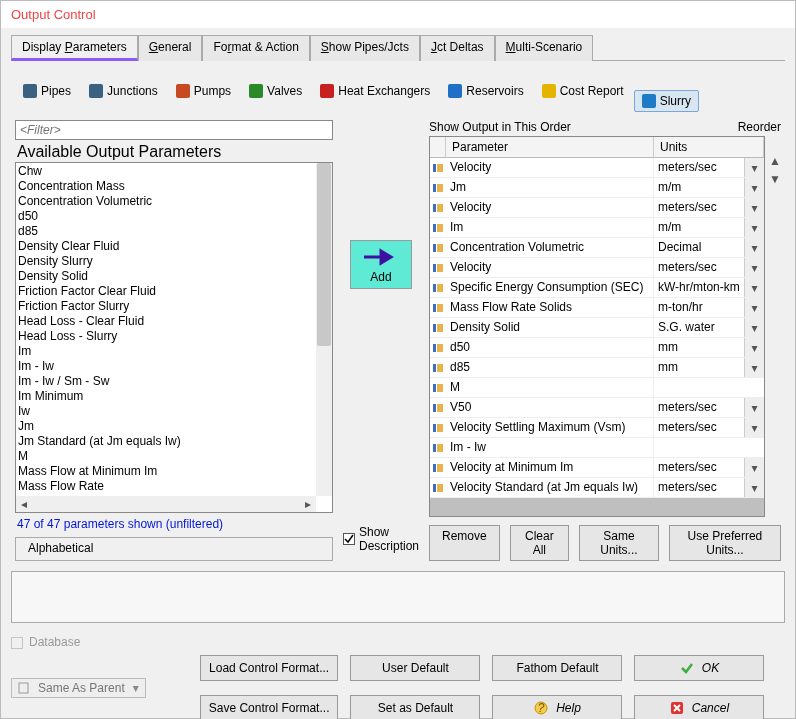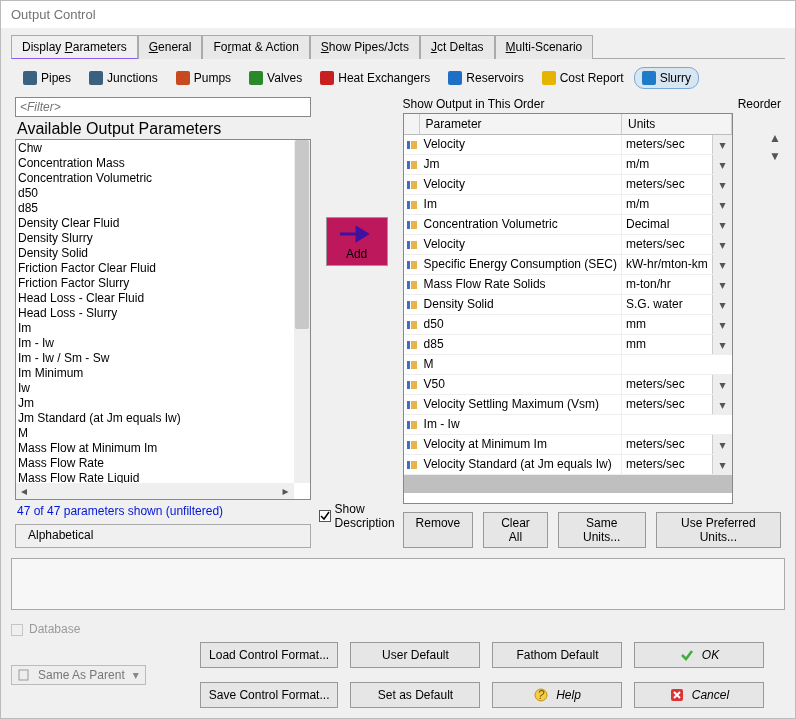--- a/index.html
+++ b/index.html
@@ -1,51 +1,51 @@
 <!DOCTYPE html>
 <html><head>
 <meta charset="utf-8">
 <style>
   * { box-sizing: border-box; font-family: "Segoe UI", Tahoma, sans-serif; font-size: 12px; }
   body { margin: 0; background: #fff; width: 796px; height: 719px; overflow: hidden; }
   .window { width: 796px; height: 719px; border: 1px solid #bbb; background: #f0f0f0; display: flex; flex-direction: column; }
-  .titlebar { padding: 6px 10px; font-size: 13px; color: #737373; background: #fff; }
+  .titlebar { padding: 6px 10px; font-size: 13px; color: #ef4444; background: #fff; }
   .content { flex: 1; padding: 6px 10px 10px 10px; display: flex; flex-direction: column; }
 
   .tabs-main { display: flex; border-bottom: 1px solid #aaa; }
   .tab { padding: 4px 10px; border: 1px solid #aaa; border-bottom: none; background: #e8e8e8; margin-right: 0px; cursor: pointer; position: relative; top: 1px; }
-  .tab.active { background: #f0f0f0; border-bottom: 1px solid #8b5cf6; }
+  .tab.active { background: #f0f0f0; border-bottom: 3px solid #8b5cf6; }
   .tab-underline { text-decoration: underline; }
 
   .toolbar { display: flex; gap: 2px; padding: 8px 4px 4px 4px; }
   .tbtn { display: flex; align-items: center; gap: 4px; padding: 3px 7px; border: 1px solid transparent; cursor: pointer; }
-  .tbtn.active { border: 1px solid #7aa7d8; background: #d8e6f2; border-radius: 10px; }
+  .tbtn.active { border: 1px solid #7aa7d8; background: #d8e6f2; border-radius: 2px; margin-top: 21px; }
   .ticon { width: 14px; height: 14px; display: inline-block; }
 
   .main-split { flex: 1; display: flex; gap: 8px; padding: 4px 4px 0 4px; }
   .left-pane { width: 318px; display: flex; flex-direction: column; }
   .mid-pane { width: 80px; display: flex; align-items: flex-start; justify-content: center; padding-top: 120px; }
   .right-pane { flex: 1; display: flex; flex-direction: column; }
 
   .filter-input { width: 100%; border: 1px solid #888; padding: 2px 4px; color: #888; font-style: italic; height: 20px; background: #fff; }
   .section-label { font-size: 16px; padding: 3px 2px 1px 2px; }
   .listbox { flex: 1; border: 1px solid #888; background: #fff; overflow: hidden; position: relative; }
   .list-inner { position: absolute; inset: 0 16px 16px 0; overflow: hidden; padding: 1px 2px; line-height: 15px; }
   .vscroll { position: absolute; top: 0; right: 0; width: 16px; bottom: 16px; background: #efefef; }
   .vscroll-thumb { position: absolute; top: 0; left: 1px; right: 1px; height: 55%; background: #c8c8c8; border-radius: 2px; }
   .hscroll { position: absolute; left: 0; right: 16px; bottom: 0; height: 16px; background: #efefef; display: flex; justify-content: space-between; }
   .harrow { width: 16px; height: 16px; display: flex; align-items: center; justify-content: center; color: #555; }
   .count-label { color: #0016d8; padding: 4px 2px; }
   .alpha-tab { display: inline-block; border: 1px solid #aaa; border-top: 1px solid #aaa; padding: 3px 12px 5px 12px; background: #f0f0f0; margin-top: 2px; }
 
-  .add-block { border: 1px solid #999; background: #be185d; padding: 6px 10px 4px 10px; text-align: center; cursor: pointer; }
+  .add-block { border: 1px solid #999; background: #5eead4; padding: 6px 10px 4px 10px; text-align: center; cursor: pointer; }
 
   .right-head { display: flex; justify-content: space-between; align-items: baseline; padding-bottom: 2px; }
   .reorder-col { display: flex; flex-direction: column; align-items: center; gap: 4px; padding-top: 18px; padding-left: 4px; color: #555; width: 16px; }
-  .right-table-wrap { display: flex; flex: 1; gap: 32px; }
+  .right-table-wrap { display: flex; flex: 1; }
   .right-table { border: 1px solid #888; background: #fff; flex: 1; overflow: hidden; }
   .thead { display: flex; background: #f4f4f4; }
   .th { border-right: 1px solid #ccc; border-bottom: 1px solid #bbb; padding: 3px 6px; }
   .th.param { flex: 1; }
   .th.units { width: 110px; }
   .trow { display: flex; border-bottom: 1px solid #eee; height: 20px; align-items: stretch; }
   .cell-icon { width: 16px; display: flex; align-items: center; justify-content: center; }
   .cell-param { flex: 1; padding: 2px 4px; border-right: 1px solid #eee; white-space: nowrap; overflow: hidden; }
   .cell-units { width: 90px; padding: 2px 4px; position: relative; }
   .cell-dd { width: 20px; border-left: 1px solid #ccc; background: #eee; display: flex; align-items: center; justify-content: center; color: #555; }

